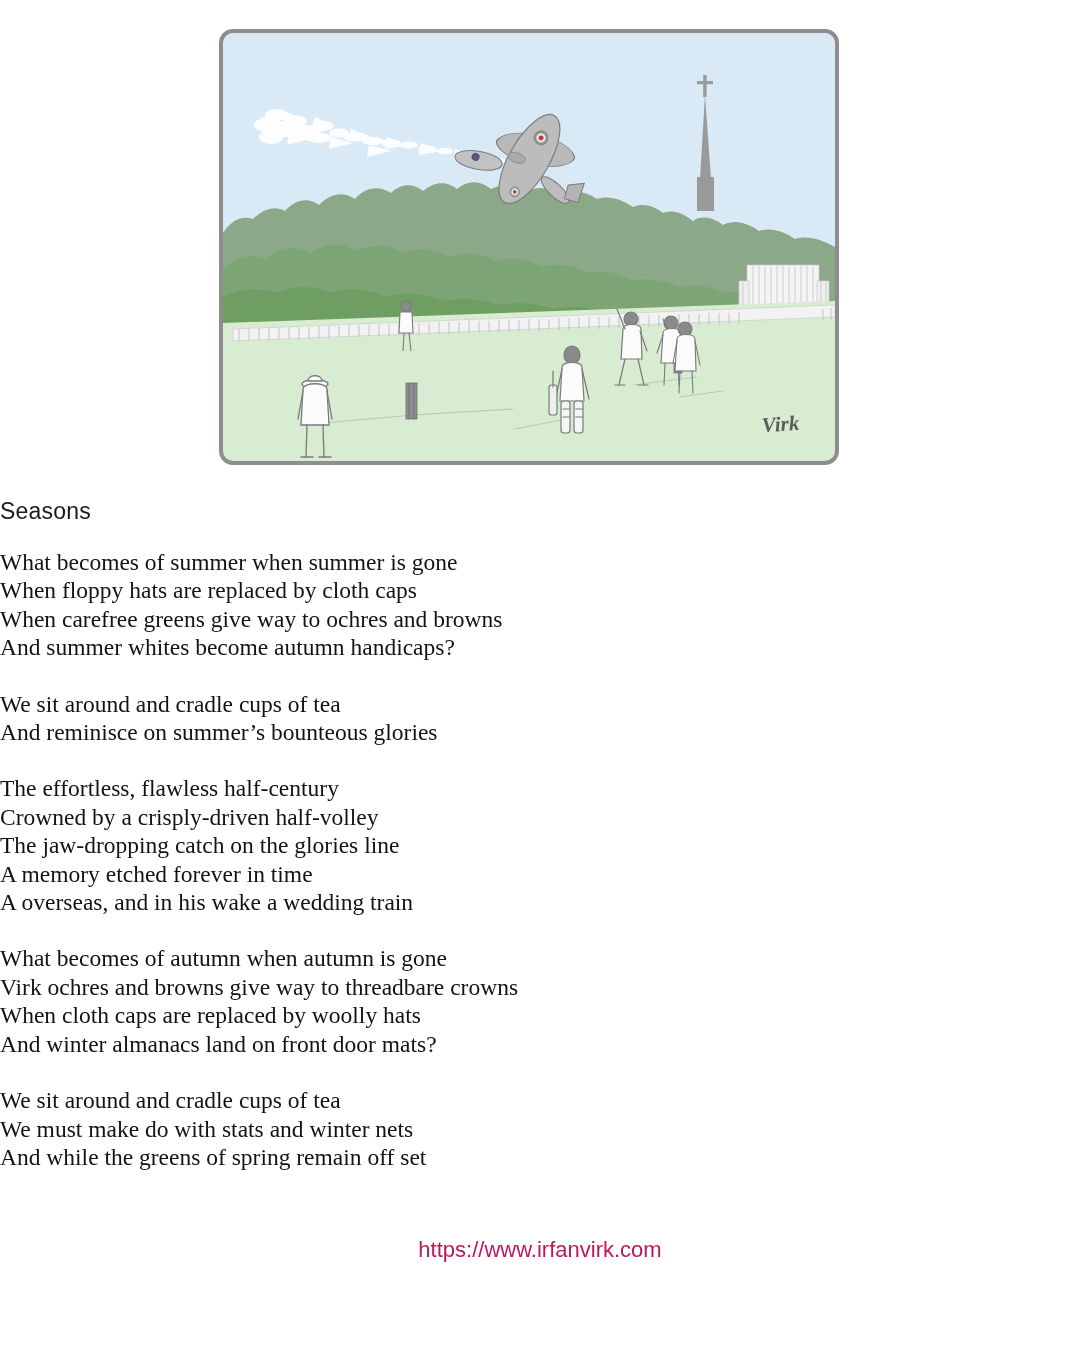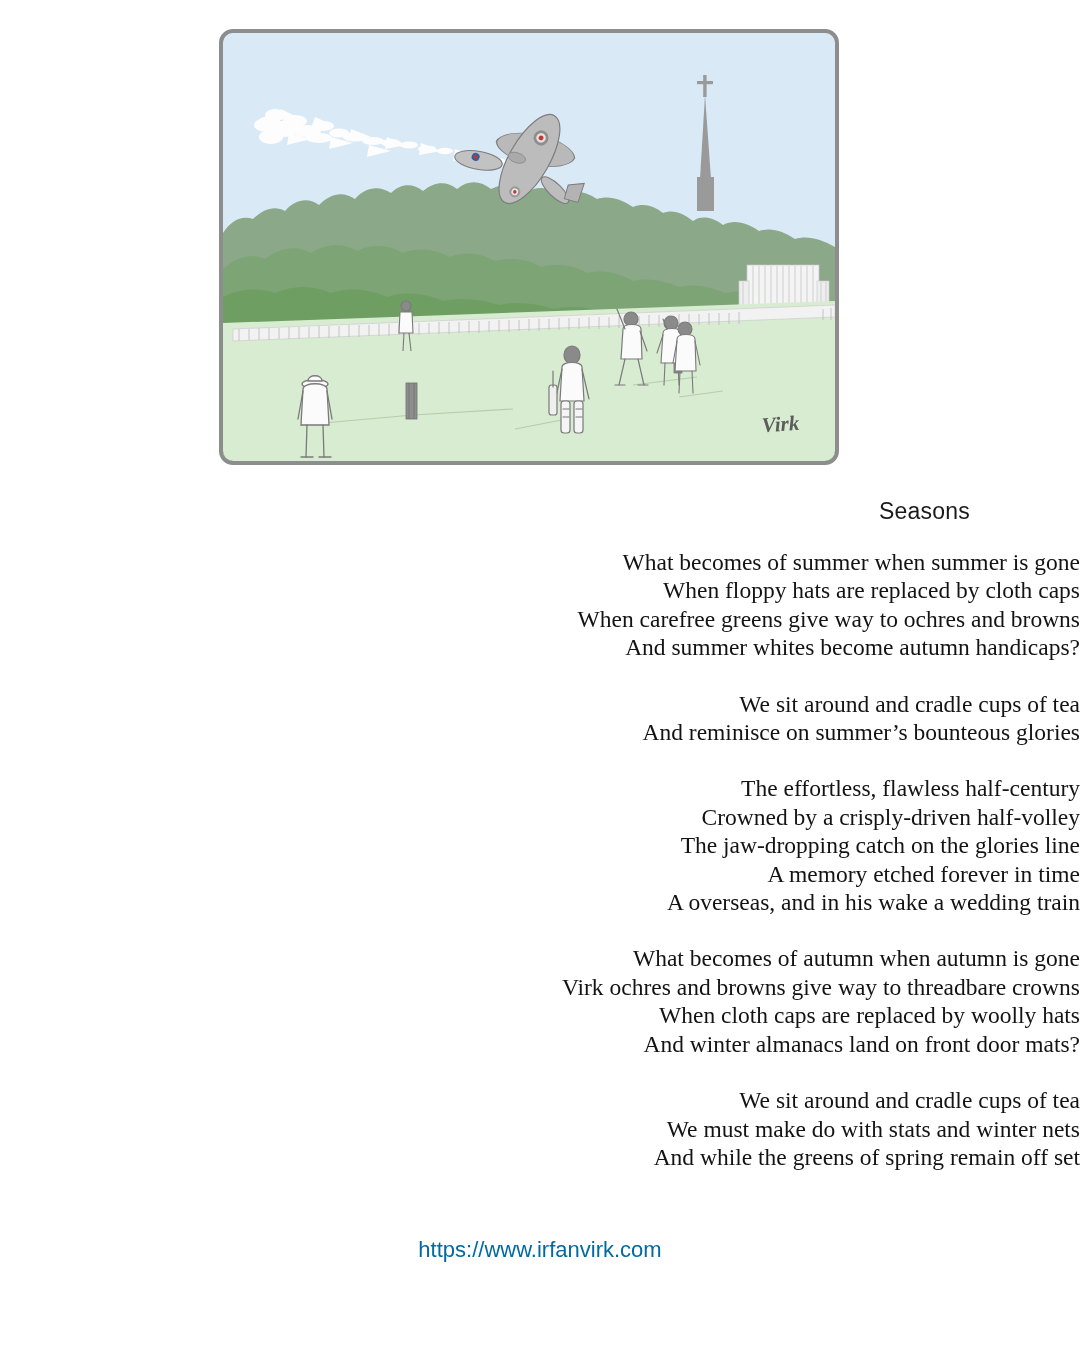--- a/index.html
+++ b/index.html
@@ -43,34 +43,33 @@
     width: 100%;
     height: 100%;
   }
 
   
   .poem-title {
     position: absolute;
     left: 0;
     top: 498px;
     width: 960px;
-    text-align: right;
+    text-align: left;
     font-family: "Liberation Sans", sans-serif;
     font-size: 23px;
     font-weight: 400;
     color: #1a1a1a;
     letter-spacing: 0.2px;
-    margin-left: 10px;
   }
   .poem-body {
     position: absolute;
     left: 0;
     top: 548px;
     width: 1080px;
-    text-align: right;
+    text-align: left;
     font-family: "Liberation Serif", serif;
     font-size: 23.5px;
     line-height: 28.4px;
     color: #131313;
   }
   .stanza {
     margin: 0 0 28px 0;
   }
   .stanza:last-of-type {
     margin-bottom: 0;
@@ -80,21 +79,21 @@
     white-space: pre;
   }
   .site-url {
     position: absolute;
     left: 0;
     top: 1237px;
     width: 1080px;
     text-align: center;
     font-family: "Liberation Sans", sans-serif;
     font-size: 22px;
-    color: #0369a1;
+    color: #be185d;
     text-decoration: none;
   }
   .sig-text {
     font-family: "Liberation Serif", serif;
     font-style: italic;
     font-weight: bold;
   }
 </style>
 </head>
 <body>

